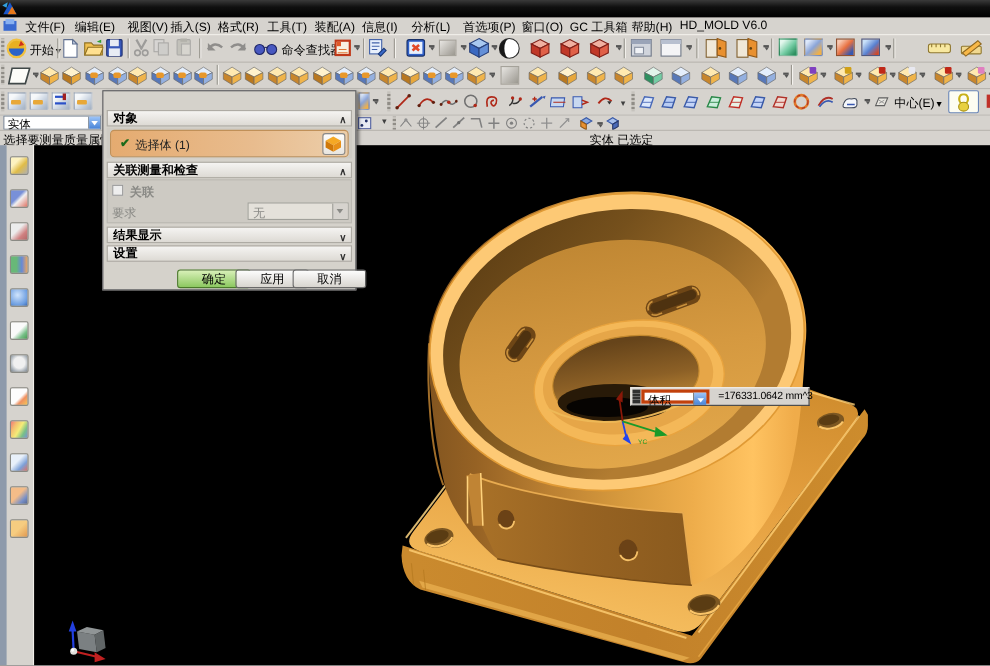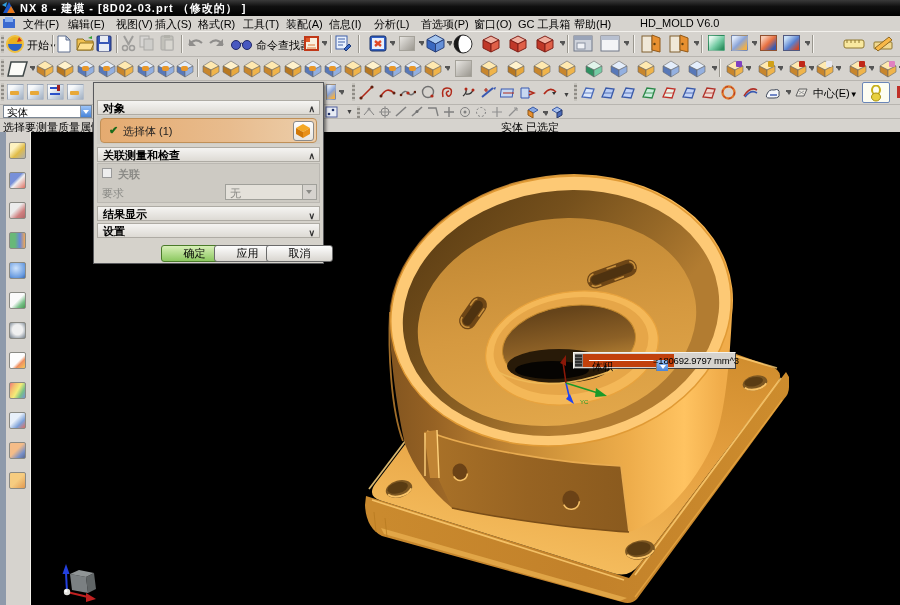--- a/index.html
+++ b/index.html
@@ -57,41 +57,40 @@
 </style>
 </head>
 <body>
 <div id="app">
   <div id="titlebar">
     <svg style="position:absolute;left:2px;top:1px" width="16" height="14">
         <polygon points="1,12 7,1 13,12" fill="#1a56c8"></polygon>
         <polygon points="5,12 9,5 13,12" fill="#e87818"></polygon>
         <polygon points="0,4 5,1 4,6" fill="#30a0e0"></polygon>
       </svg>
-    <span class="txt">NX 8 - 建模 - [8D02-03.prt （修改的） ]</span>
   </div>
   <div id="menubar">
     <svg style="position:absolute;left:3px;top:1px" width="14" height="13">
         <rect x="0" y="2" width="12" height="9" fill="#3a6ad0"></rect>
         <rect x="2" y="0" width="8" height="5" fill="#88b0f0"></rect>
       </svg>
     <span style="left:23px">文件(F)</span>
       <span style="left:68px">编辑(E)</span>
       <span style="left:116px">视图(V)</span>
     <span style="left:155px">插入(S)</span>
       <span style="left:198px">格式(R)</span>
       <span style="left:243px">工具(T)</span>
     <span style="left:286px">装配(A)</span>
       <span style="left:329px">信息(I)</span>
       <span style="left:374px">分析(L)</span>
     <span style="left:421px">首选项(P)</span>
       <span style="left:474px">窗口(O)</span>
       <span style="left:518px">GC 工具箱</span>
     <span style="left:574px">帮助(H)</span>
-      <span style="left:640px">HD_MOLD V6.0</span>
+      <span style="left:618px">HD_MOLD V6.0</span>
   </div>
   <div id="rowA" class="trow">
       <i class="grp" style="left:1px;top:3px;"></i>
 <svg style="position:absolute;left:5px;top:2px" width="20" height="20">
 <circle cx="10" cy="10" r="8" fill="#2a62c8"></circle>
         <path d="M2,10 A8,8 0 0 1 18,10" fill="#e8b020"></path>
 <circle cx="10" cy="10" r="8" fill="none" stroke="#f0c040" stroke-width="2"></circle>
 <path d="M14,3 l3,4 -5,1 z" fill="#d03018"></path>
       </svg>
 <span style="position:absolute;left:27px;top:6px;font-size:11px;">开始<span style="font-size:8px;">▼</span></span>
@@ -605,21 +604,21 @@
 <div style="position:absolute;left:862px;top:1px;width:28px;height:21px;background:#fdfdf2;border:1px solid #6a86b8;border-radius:2px;">
 <svg style="position:absolute;left:7px;top:2px" width="13" height="17">
           <ellipse cx="6" cy="5" rx="4" ry="4.5" fill="none" stroke="#c8b018" stroke-width="2"></ellipse>
           <ellipse cx="6" cy="12" rx="4.5" ry="4" fill="#e8d040" stroke="#a89010"></ellipse>
         </svg>
       </div>
 <i style="left:897px;top:5px;width:3px;height:12px;background:#c03028;"></i>
     </div>
   <div id="rowE" class="trow">
       <span style="position:absolute;left:3px;top:1px;white-space:nowrap;">选择要测量质量属性的体</span>
-<span style="position:absolute;left:501px;top:1px">实体 已选定</span>
+<span style="position:absolute;left:536px;top:1px">实体 已选定</span>
     </div>
 
   <div id="sidebar">
       <div class="tabs"></div>
       <i class="sic" style="top:10px;background:linear-gradient(135deg,#fdf2c0 30%,#e0bc48 60%,#b0b0b0);border:1px solid #8a8a84;border-radius:2px;"></i>
 <i class="sic" style="top:40px;background:linear-gradient(135deg,#7890d8 40%,#f0f0f0 55%,#e07060);border:1px solid #8a8a84;border-radius:2px;"></i>
 <i class="sic" style="top:70px;background:linear-gradient(135deg,#ececec 40%,#d08080 70%,#b06868);border:1px solid #8a8a84;border-radius:2px;"></i>
 <i class="sic" style="top:100px;background:linear-gradient(90deg,#68b878 33%,#6888d8 66%,#f0a858);border:1px solid #8a8a84;border-radius:2px;"></i>
 <i class="sic" style="top:130px;background:radial-gradient(circle at 40% 35%,#d0e4fc,#6a9ce0 70%,#3a68b0);border:1px solid #8a8a84;border-radius:2px;"></i>
 <i class="sic" style="top:160px;background:linear-gradient(135deg,#fafafa 50%,#78c088 75%,#489850);border:1px solid #8a8a84;border-radius:2px;"></i>
@@ -774,27 +773,27 @@
 <polygon points="62.5,574 66,564 69.5,574" fill="#2340e0"></polygon>
 <line x1="67" y1="592" x2="88" y2="597" stroke="#c02020" stroke-width="2"></line>
 <polygon points="86,593 96,599 86,602" fill="#c02020"></polygon>
 <circle cx="67" cy="592" r="3.2" fill="#e0e0dc"></circle>
         <circle cx="66" cy="591" r="1.4" fill="#fff"></circle>
       </g>
     </svg>
 
   <div id="measure">
     <div style="position:absolute;left:1px;top:1px;width:8px;height:13px;background:repeating-linear-gradient(#6a6a6a 0 1px,#303030 1px 3px);border-right:1px solid #888;"></div>
-    <div style="position:absolute;left:9px;top:1px;width:91px;height:13px;background:#fff;border:6px solid #c2410c;font-size:10.5px;">
+    <div style="position:absolute;left:9px;top:1px;width:62px;height:13px;background:#fff;border:3px solid #c2410c;font-size:10.5px;">
       <span style="position:absolute;left:3px;top:0px">体积</span>
       <div style="position:absolute;right:0;top:0;width:12px;height:11px;background:linear-gradient(#9cc4f8,#4884d8);border-left:1px solid #808080;">
         <div style="position:absolute;left:3px;top:5px;width:0;height:0;border:3px solid transparent;border-top:4px solid #fff;"></div>
       </div>
     </div>
-    <span style="position:absolute;left:79px;top:2px;white-space:nowrap;font-size:9.5px;letter-spacing:-0.2px;">=180692.9797 mm^3</span>
+    <span style="position:absolute;left:79px;top:2px;white-space:nowrap;font-size:9.5px;letter-spacing:-0.2px;">=176331.0642 mm^3</span>
   </div>
 
   <div id="dialog">
     <div class="dhdr" style="top:17px;">对象<span class="arr">∧</span></div>
     <div style="position:absolute;left:3px;top:33px;width:223px;height:28px;background:#cfccc5;"></div>
     <div style="position:absolute;left:6px;top:35px;width:217px;height:25px;border-radius:4px;background:linear-gradient(90deg,#e5ab70,#e8bc8e 60%,#ecceaa);border:1px solid #c09058;">
       <span style="position:absolute;left:8px;top:5px;color:#1a6a1a;font-weight:bold;">✔</span>
       <span style="position:absolute;left:22px;top:5px;color:#222;">选择体 (1)</span>
       <div style="position:absolute;right:2px;top:2px;width:21px;height:20px;background:linear-gradient(#fdfdfd,#e8e5df);border:1px solid #8a8a8a;border-radius:3px;">
         <svg width="19" height="18">

